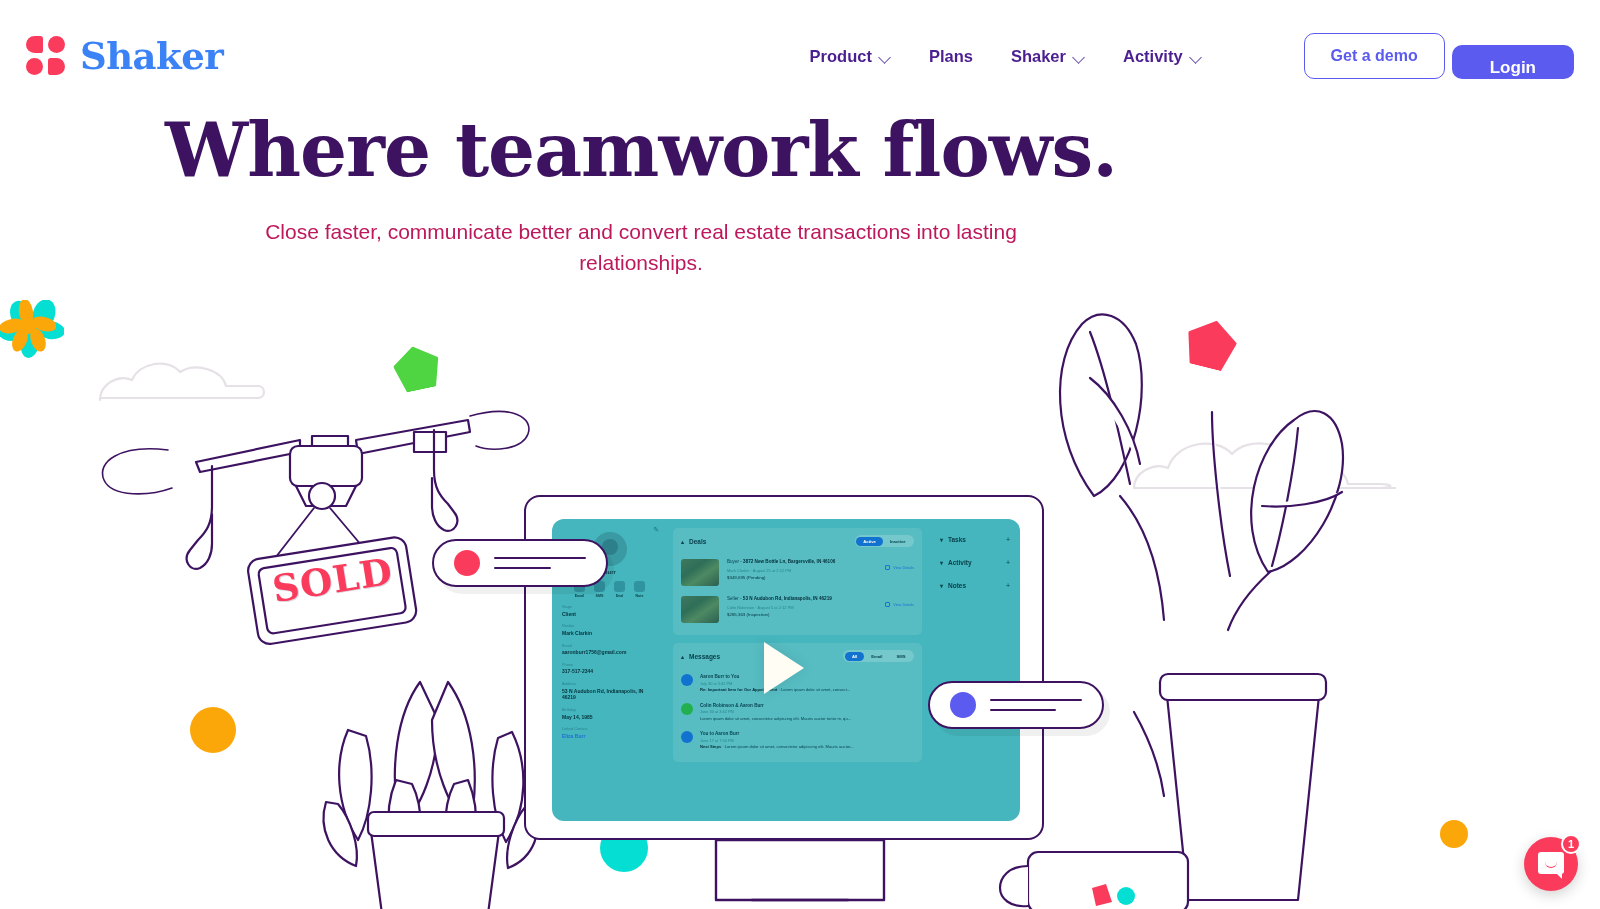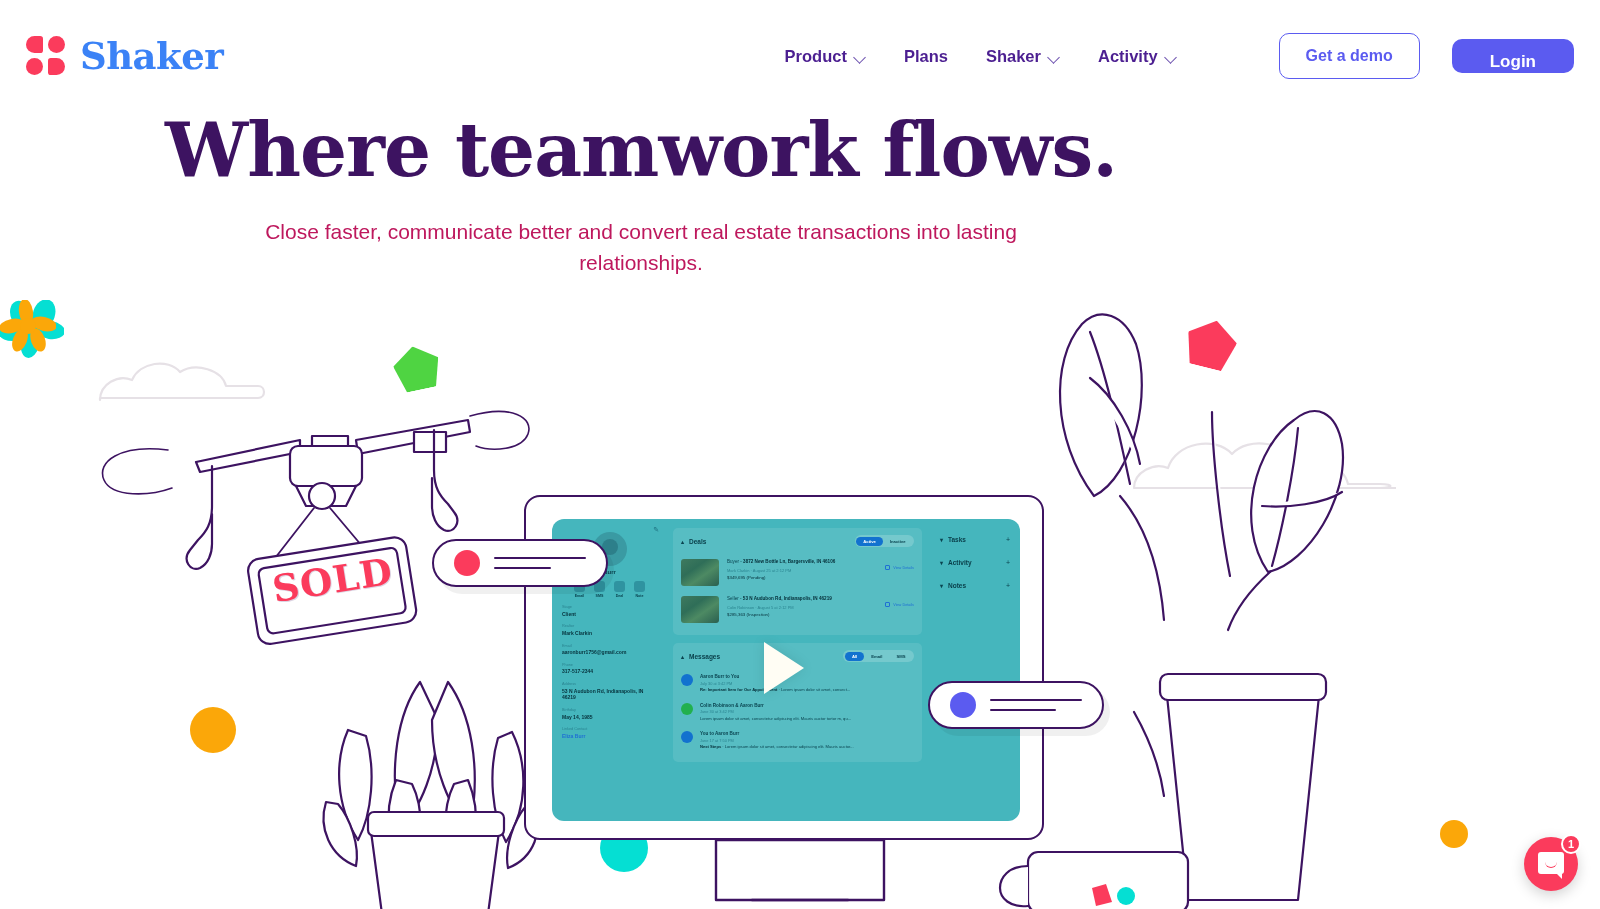--- a/index.html
+++ b/index.html
@@ -33,21 +33,21 @@
     display: flex; align-items: center; gap: 8px;
     color: #4c1f91; font-size: 16.5px; font-weight: 600; cursor: pointer;
     white-space: nowrap;
   }
   .chev { width: 11px; height: 7px; position: relative; display:inline-block; }
   .chev::before {
     content:""; position:absolute; left:0; top:0; width:8px; height:8px;
     border-right: 1.8px solid #6b4fae; border-bottom: 1.8px solid #6b4fae;
     transform: rotate(45deg); transform-origin: center;
   }
-  .header-btns { display:flex; align-items:center; gap: 32px; margin-left: 44px; margin-right: 26px; padding-left: 20px; }
+  .header-btns { display:flex; align-items:flex-end; gap: 7px; margin-left: 44px; margin-right: 26px; padding-left: 20px; }
   .btn-ghost {
     border: 1.5px solid #5b5bf0; color: #5b5bf0; background: #fff;
     border-radius: 10px; padding: 0 26px; height: 46px; line-height: 44px;
     font-size: 16px; font-weight: 600; cursor: pointer; white-space: nowrap;
   }
   .btn-solid {
     background: #5b5bf0; color: #fff; border: none;
     border-radius: 10px; padding: 0 38px; height: 34px; line-height: 46px;
     font-size: 17px; font-weight: 600; cursor: pointer; white-space: nowrap;
   }

